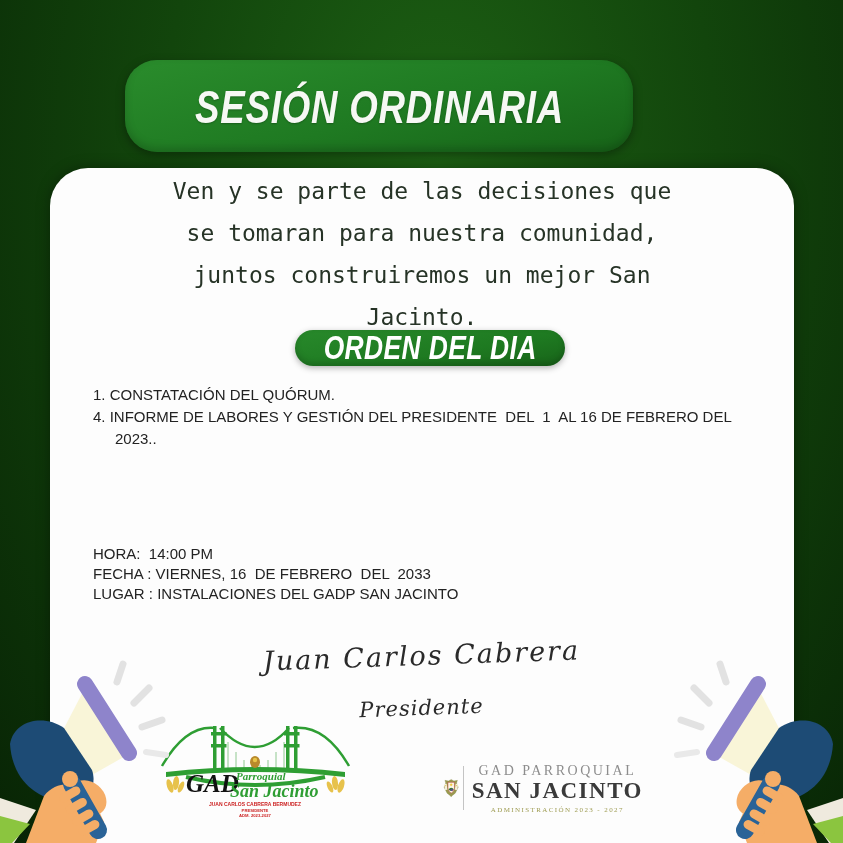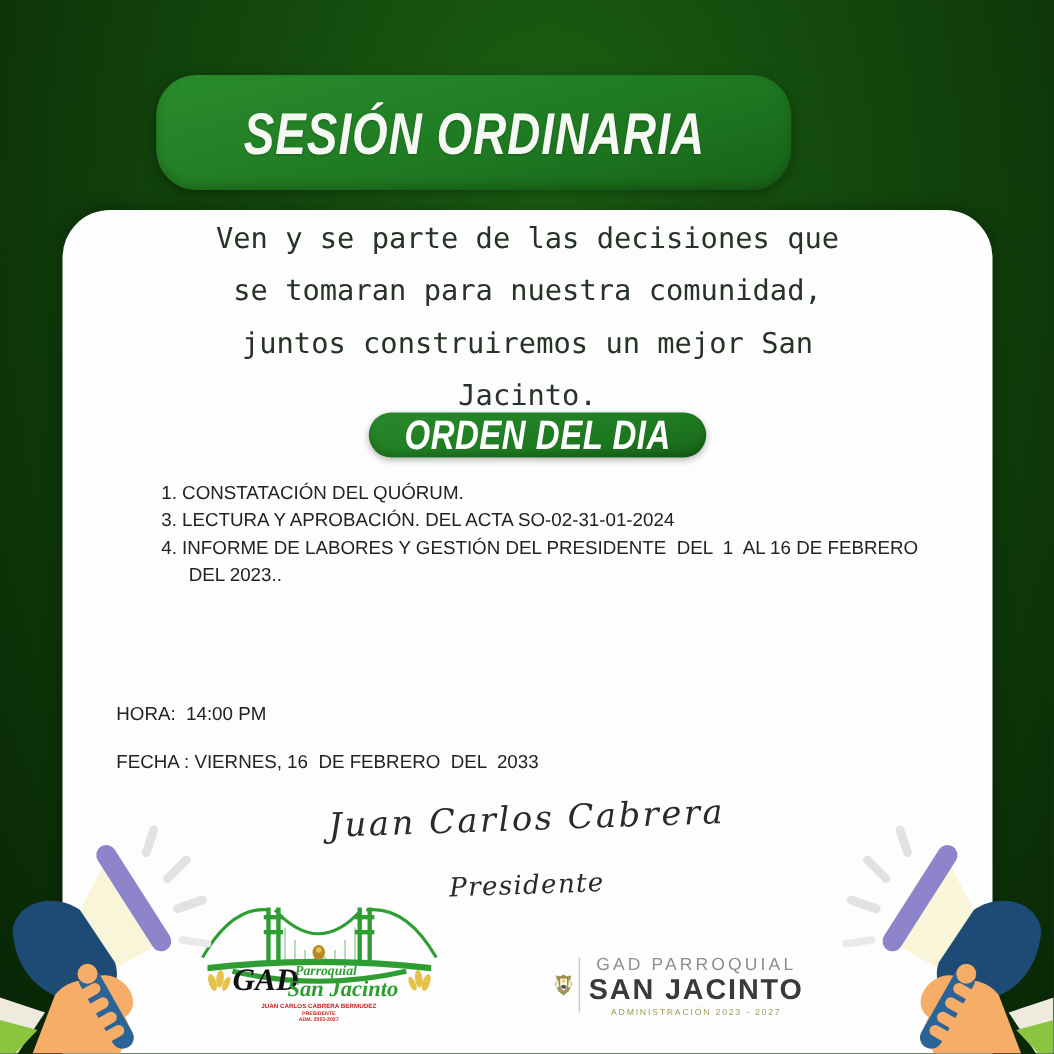--- a/index.html
+++ b/index.html
@@ -40,40 +40,40 @@
     z-index:2;
   }
   .orden-text{
     font-weight:bold;font-style:italic;font-size:33px;color:#ffffff;
     transform:scaleX(.8);letter-spacing:.5px;white-space:nowrap;
   }
   .agenda{
     position:absolute;left:93px;top:384px;width:648px;z-index:2;
     font-size:15px;line-height:22px;color:#232323;
   }
-  .agenda-item{white-space:pre-wrap;padding-left:22px;text-indent:-22px;margin-left:36px;}
+  .agenda-item{white-space:pre-wrap;padding-left:22px;text-indent:-22px;}
   .details{
     position:absolute;left:93px;top:544px;width:620px;z-index:2;
     font-size:15px;line-height:20px;color:#232323;
   }
-  .details div{white-space:pre-wrap;margin-top:18px;}
+  .details div{white-space:pre-wrap;}
   .signature-name{
     position:absolute;left:0;top:640px;width:843px;text-align:center;z-index:2;
     font-family:"DejaVu Serif",serif;font-style:italic;font-size:27px;color:#2a2a2a;
     letter-spacing:2px;transform:rotate(-2deg);
   }
   .signature-role{
     position:absolute;left:0;top:696px;width:843px;text-align:center;z-index:2;
     font-family:"DejaVu Serif",serif;font-style:italic;font-size:21px;color:#2a2a2a;
     letter-spacing:1px;transform:rotate(-2deg);
   }
   .bridge-logo{position:absolute;left:158px;top:720px;width:195px;height:98px;z-index:2;}
   .crest-logo{
     position:absolute;left:443px;top:752px;width:200px;height:72px;z-index:2;
-    display:flex;align-items:center;
+    display:flex;align-items:center;font-family:Liberation Serif, serif;
   }
   .crest-divider{width:1px;height:44px;background:#c4c4c4;margin:0 8px 0 4px;}
   .crest-text{display:flex;flex-direction:column;align-items:center;}
   .crest-line1{font-size:14px;color:#8d8d8d;letter-spacing:2.5px;white-space:nowrap;}
   .crest-line2{font-size:23px;font-weight:bold;color:#3a3a3a;letter-spacing:1.5px;white-space:nowrap;margin-top:-1px;}
   .crest-line3{font-size:7px;color:#9e9c52;letter-spacing:1.4px;white-space:nowrap;margin-top:2px;}
   .megaphone{position:absolute;bottom:0;width:180px;height:183px;z-index:4;}
   .megaphone.left{left:0;}
   .megaphone.right{right:0;transform:scaleX(-1);}
 </style>
@@ -89,27 +89,27 @@
   <div class="card"></div>
 
   <div class="intro">Ven y se parte de las decisiones que se tomaran para nuestra comunidad, juntos construiremos un mejor San Jacinto.</div>
 
   <div class="orden-pill">
     <div class="orden-text">ORDEN DEL DIA</div>
   </div>
 
   <div class="agenda">
     <div class="agenda-item">1. CONSTATACIÓN DEL QUÓRUM.</div>
-    <div class="agenda-item">3. LECTURA Y APROBACIÓN. DEL ACTA SO-02-31-01-2024</div>
     <div class="agenda-item">4. INFORME DE LABORES Y GESTIÓN DEL PRESIDENTE  DEL  1  AL 16 DE FEBRERO DEL 2023..</div>
   </div>
 
   <div class="details">
     <div>HORA:  14:00 PM</div>
     <div>FECHA : VIERNES, 16  DE FEBRERO  DEL  2033</div>
+    <div>LUGAR : INSTALACIONES DEL GADP SAN JACINTO</div>
   </div>
 
   <div class="signature-name">Juan Carlos Cabrera</div>
   <div class="signature-role">Presidente</div>
 
   <svg class="bridge-logo" viewBox="0 0 195 98" xmlns="http://www.w3.org/2000/svg">
     <g>
 
       <path d="M4,46 Q28,4 58,8" fill="none" stroke="#2e9e33" stroke-width="2.5"></path>
       <path d="M62,8 Q97,46 131,8" fill="none" stroke="#2e9e33" stroke-width="2.5"></path>

